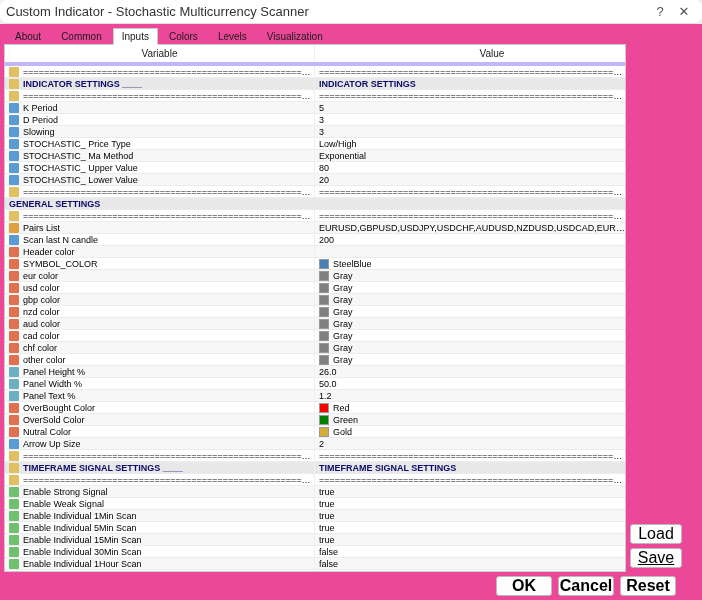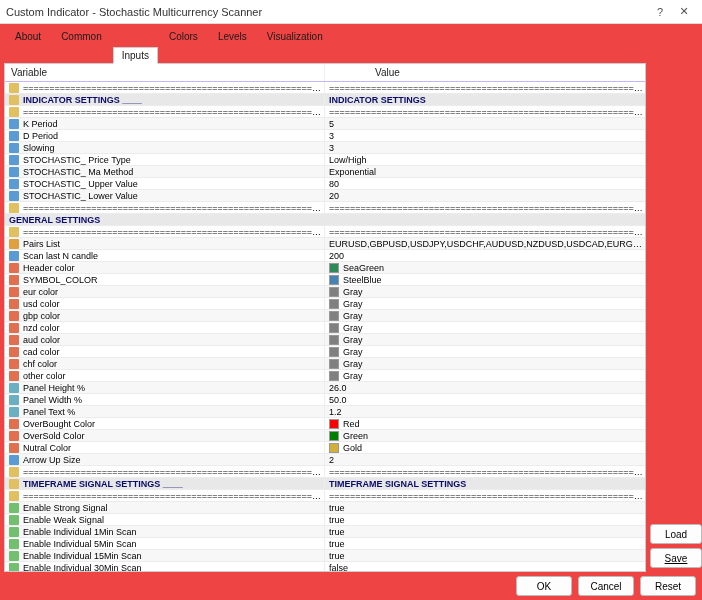--- a/index.html
+++ b/index.html
@@ -13,77 +13,78 @@
     display: flex;
     flex-direction: column;
   }
   .titlebar {
     background: #fff;
     height: 24px;
     display: flex;
     align-items: center;
     padding: 0 6px;
     border-bottom: 1px solid #ddd;
-    font-size: 11px;
+    font-size: 13px;
     color: #333;
+    border-radius: 7px;
   }
   .titlebar .title { flex: 1; }
   .titlebar .winbtn {
     width: 24px; height: 24px;
     display: flex; align-items: center; justify-content: center;
     cursor: pointer;
     color: #555;
   }
   .content {
     flex: 1;
     display: flex;
     flex-direction: column;
-    background: #ef4444;
-    padding: 4px 0 0 4px;
+    background: #ec4899;
+    padding: 4px 20px 0 4px;
     overflow: hidden;
   }
   .tabs {
     display: flex;
     font-size: 10px;
     gap: 2px;
     padding-left: 2px;
   }
   .tab {
     padding: 2px 8px;
     cursor: pointer;
     color: #1a1a1a;
     border: 1px solid transparent;
   }
   .tab.active {
     background: #fff;
     border: 1px solid #ccc;
     border-bottom: 1px solid #fff;
     position: relative;
     z-index: 2;
-    margin-top: 19px;
   }
   .body-row {
     flex: 1;
     display: flex;
     overflow: hidden;
     gap: 4px;
     margin-top: -1px;
   }
   .grid-wrap {
     flex: 1;
     border: 1px solid #ccc;
     background: #fff;
     display: flex;
     flex-direction: column;
     overflow: hidden;
   }
   .grid-header {
     display: flex;
     background: #fff;
-    border-bottom: 1px solid #c4b5fd;
+    border-bottom: 4px solid #c4b5fd;
+    text-align: center;
   }
   .grid-header .col {
     padding: 3px 6px;
     font-size: 10px;
     color: #222;
   }
   .col-var { flex: 0 0 50%; border-right: 1px solid #eee; }
   .col-val { flex: 1; margin-left: 44px; }
   .grid-body {
     flex: 1;
@@ -136,36 +137,36 @@
   .side-buttons {
     width: 52px;
     display: flex;
     flex-direction: column;
     justify-content: flex-end;
     gap: 4px;
     padding-bottom: 4px;
   }
   .side-buttons button, .footer button {
     height: 20px;
-    font-size: 10px;
+    font-size: 16px;
     background: #fdfdfd;
     border: 1px solid #bbb;
     border-radius: 3px;
     cursor: pointer;
   }
   .side-buttons button u { text-decoration: underline; }
   .footer {
     height: 28px;
     display: flex;
     justify-content: flex-end;
     align-items: center;
     gap: 6px;
     padding: 0 6px;
   }
-  .footer button { width: 56px; }
+  .footer button { width: 56px; font-weight: bold; }
   .val-text { overflow: hidden; text-overflow: ellipsis; }
 </style>
 </head>
 <body>
 
 <div class="titlebar">
   <span class="title">Custom Indicator - Stochastic Multicurrency Scanner</span>
   <div class="winbtn">
       <span>?</span>
     </div>
@@ -320,24 +321,20 @@
             </div>
             <div class="val-cell">
               <span class="val-text">200</span>
             </div>
           </div>
           <div class="row">
             <div class="var-cell">
               <span class="type-icon ico-col"></span>
               <span class="val-text">Header color</span>
             </div>
-            <div class="val-cell">
-              <span class="color-swatch" style="background: rgb(46, 139, 87);"></span>
-              <span class="val-text">SeaGreen</span>
-            </div>
           </div>
           <div class="row">
             <div class="var-cell">
               <span class="type-icon ico-col"></span>
               <span class="val-text">SYMBOL_COLOR</span>
             </div>
             <div class="val-cell">
               <span class="color-swatch" style="background: rgb(70, 130, 180);"></span>
               <span class="val-text">SteelBlue</span>
             </div>

